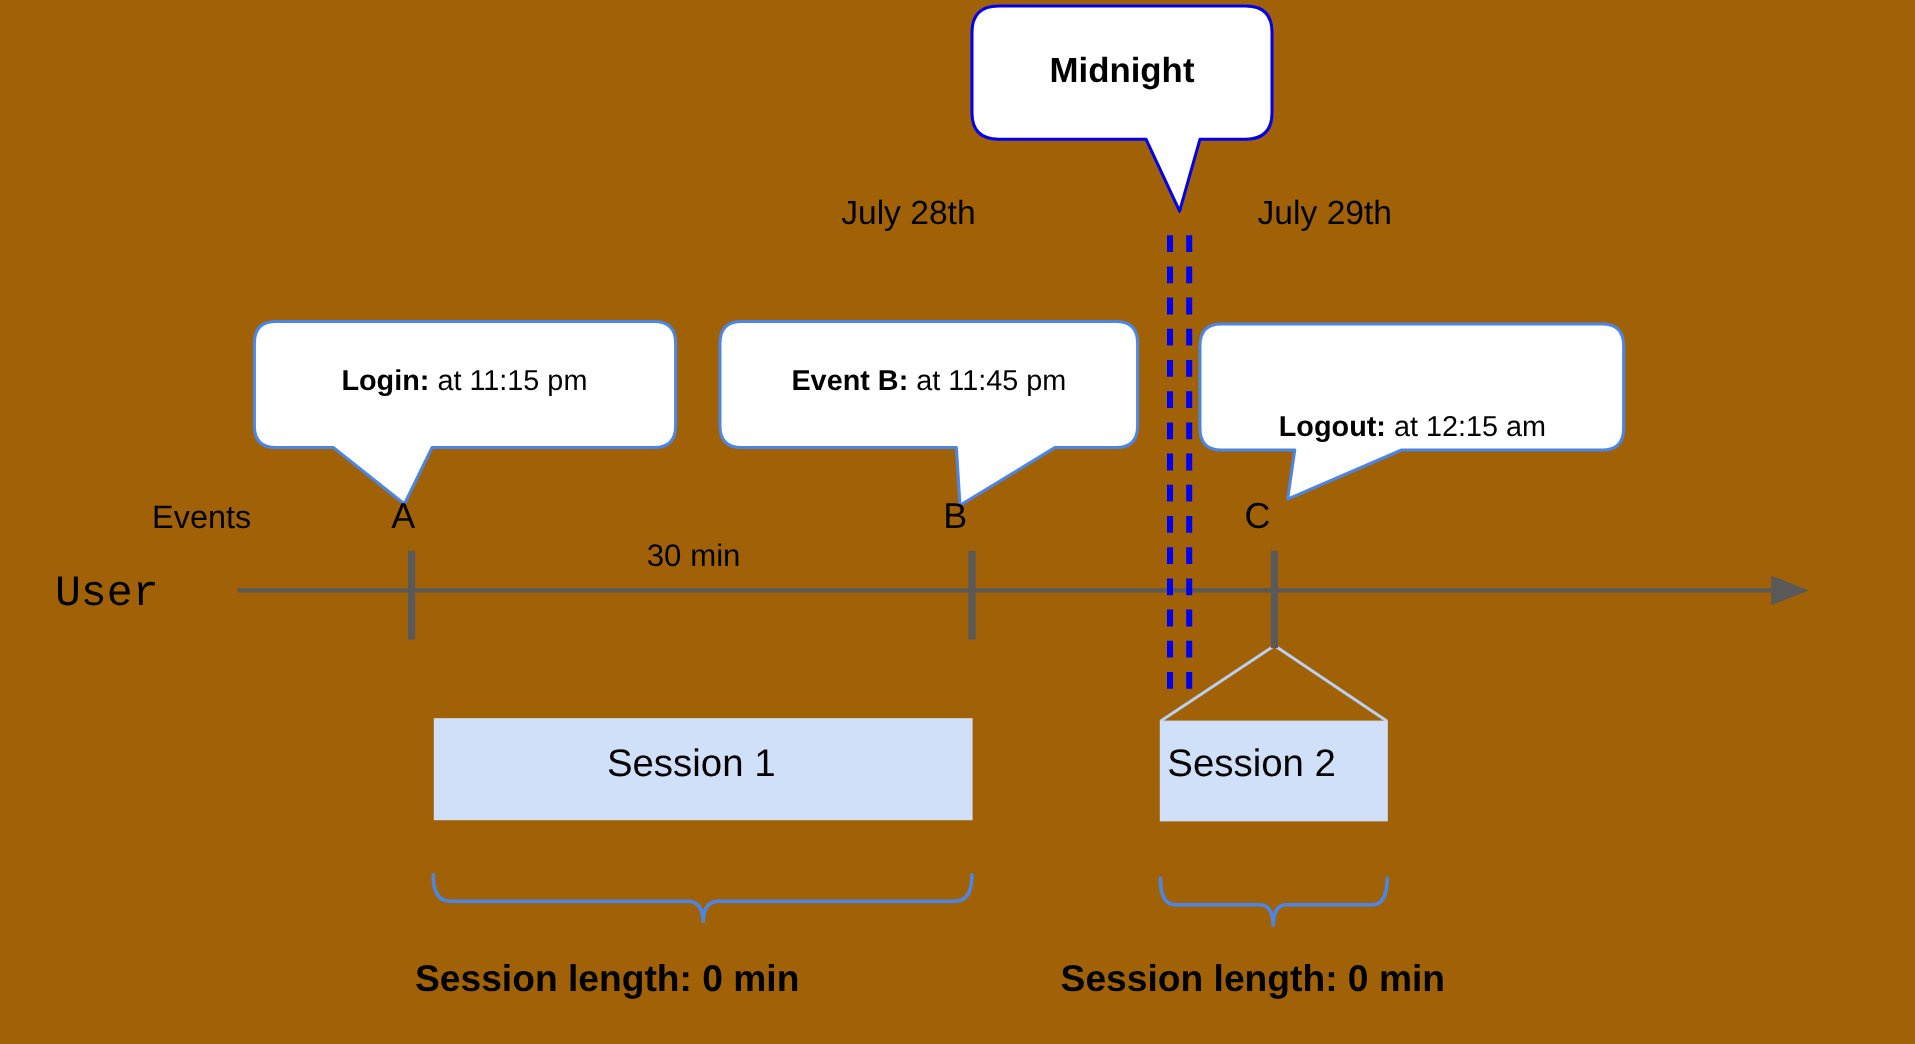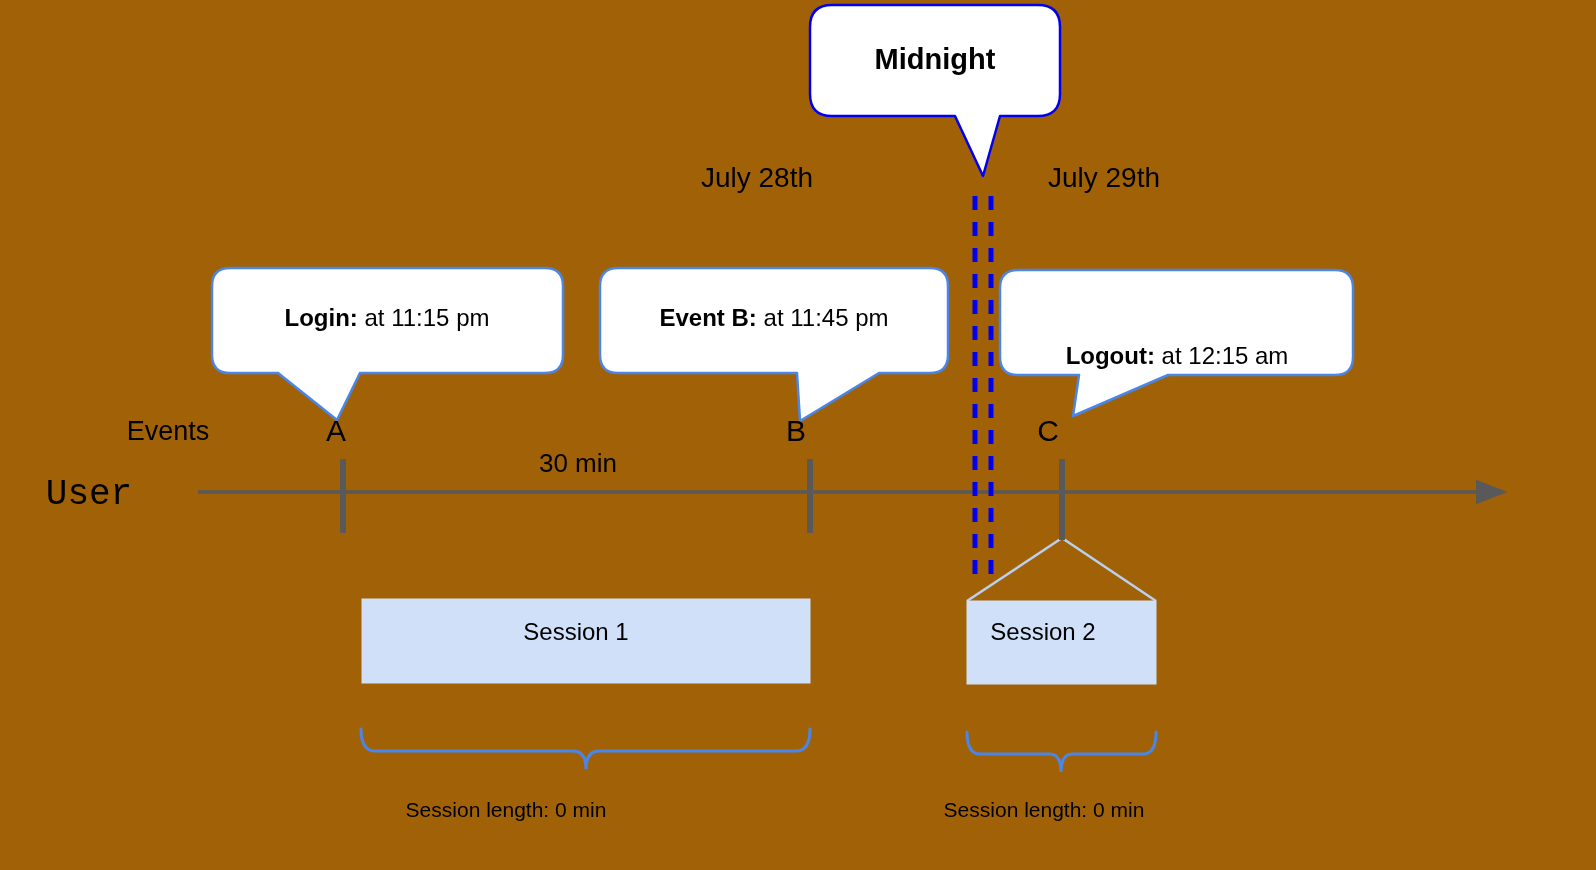--- a/index.html
+++ b/index.html
@@ -49,24 +49,25 @@
   .axis-label-events {
     font-size: 27px;
   }
   .tick-letter {
     font-size: 30px;
   }
   .duration-text {
     font-size: 26px;
   }
   .session-text {
-    font-size: 24px;
+    font-size: 32px;
   }
   .length-text {
-    font-size: 21px;
+    font-size: 31px;
+    font-weight: bold;
   }
   .centered {
     transform: translateX(-50%);
   }
 </style>
 </head>
 <body>
 
 <div id="stage">
 

